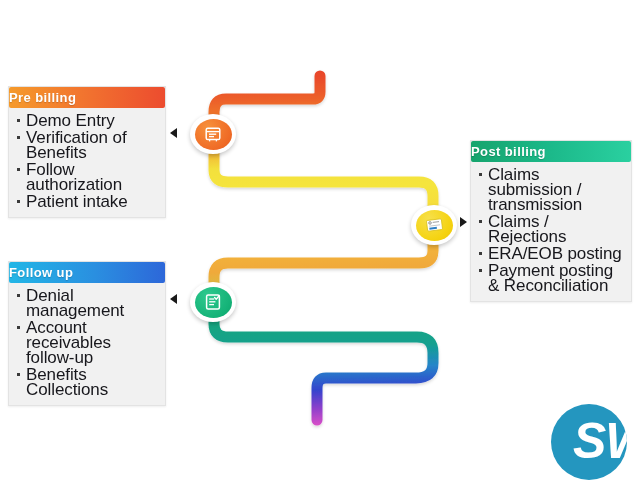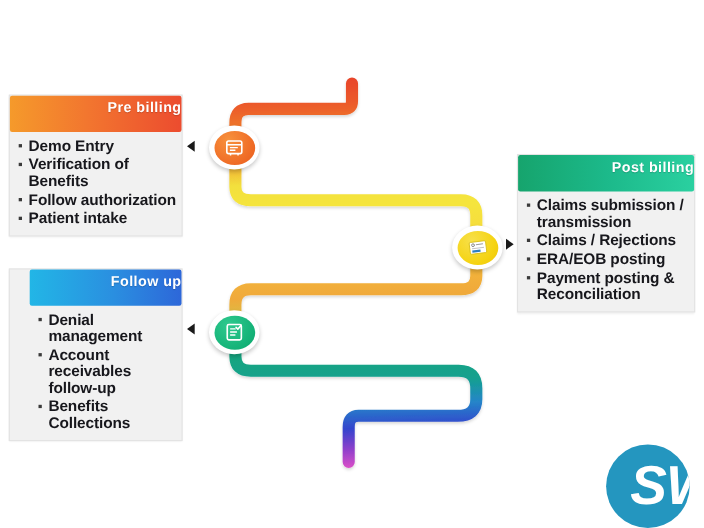--- a/index.html
+++ b/index.html
@@ -34,60 +34,60 @@
 
   
   .panel {
     position: absolute;
     box-sizing: border-box;
     background: #f1f1f1;
     border: 1px solid #e3e3e3;
     box-shadow: 0 1px 2px rgba(0,0,0,0.07);
   }
   .panel-header {
-    height: 33px;
+    height: 21px;
     line-height: 21px;
-    text-align: right;
+    text-align: left;
     color: #ffffff;
     font-weight: bold;
     font-size: 13px;
     letter-spacing: 0.4px;
     border-radius: 2px;
     text-shadow: 0 1px 1px rgba(0,0,0,0.18);
   }
   .panel-body {
     padding: 5px 4px 6px 6px;
   }
   .panel-body ul {
     list-style: none;
     margin: 0;
     padding: 0;
   }
   .panel-body li {
     position: relative;
     padding-left: 11px;
     margin-bottom: 2px;
-    font-size: 14px;
+    font-size: 17px;
     line-height: 15px;
     color: #17171c;
-    font-weight: bold;
+    font-weight: normal;
     letter-spacing: -0.1px;
   }
   .panel-body li::before {
     content: "";
     position: absolute;
     left: 2px;
     top: 6px;
     width: 3px;
     height: 3px;
     background: #3a3a3a;
   }
 
   #panel-pre-billing   { left: 8px;   top: 86px;  width: 158px; }
-  #panel-follow-up     { left: 8px;   top: 244px; width: 158px; padding-left: 18px; }
+  #panel-follow-up     { left: 8px;   top: 261px; width: 158px; }
   #panel-post-billing  { left: 470px; top: 140px; width: 162px; }
 
   #panel-pre-billing  .panel-header {
     background: linear-gradient(90deg, #f59a2b 0%, #f2762f 45%, #ec4c2f 100%);
   }
   #panel-follow-up .panel-header {
     background: linear-gradient(90deg, #22b6e6 0%, #2a8fe0 55%, #2d67d9 100%);
   }
   #panel-post-billing .panel-header {
     background: linear-gradient(90deg, #16a46d 0%, #1cb98a 50%, #2ad0a0 100%);

